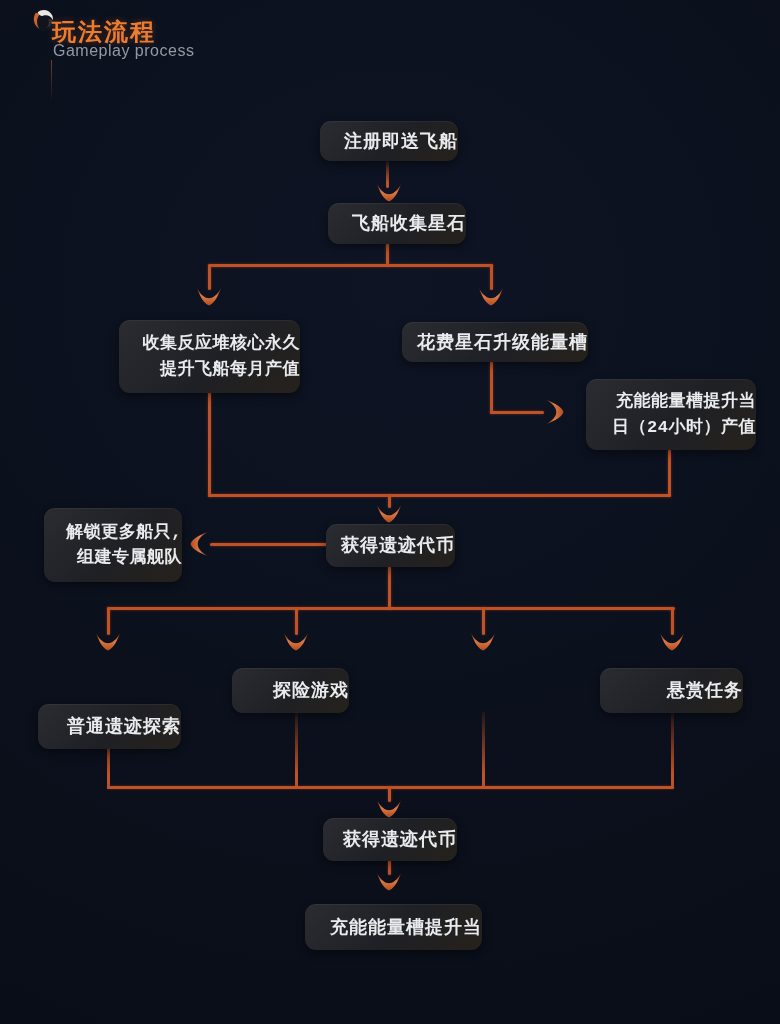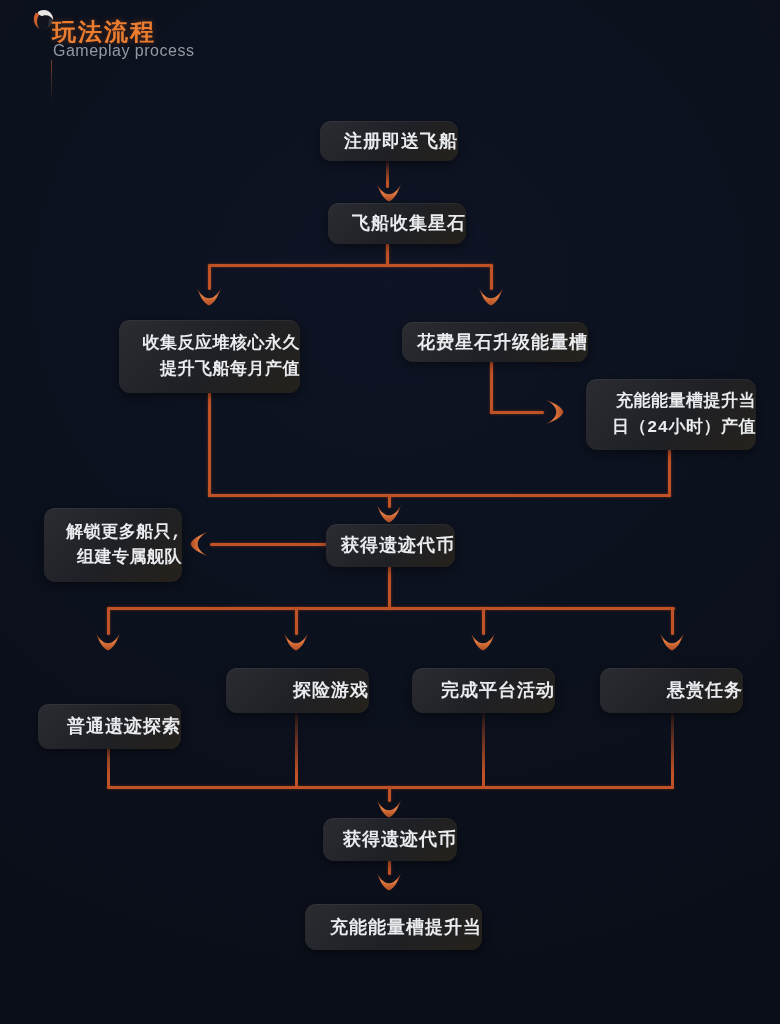--- a/index.html
+++ b/index.html
@@ -172,27 +172,24 @@
   </div>
 
   <div class="node" style="left:326px;top:524px;width:129px;height:43px">
     <span>获得遗迹代币</span>
   </div>
 
   <div class="node" style="left:38px;top:704px;width:143px;height:45px">
     <span>普通遗迹探索</span>
   </div>
 
-  <div class="node" style="left:226px;top:668px;width:143px;height:45px">
+  <div class="node" style="left:232px;top:668px;width:117px;height:45px">
     <span>探险游戏</span>
   </div>
 
-  <div class="node" style="left:412px;top:668px;width:143px;height:45px">
-    <span>完成平台活动</span>
-  </div>
 
   <div class="node" style="left:600px;top:668px;width:143px;height:45px">
     <span>悬赏任务</span>
   </div>
 
   <div class="node" style="left:323px;top:818px;width:134px;height:43px">
     <span>获得遗迹代币</span>
   </div>
 
   <div class="node" style="left:305px;top:904px;width:177px;height:46px">

